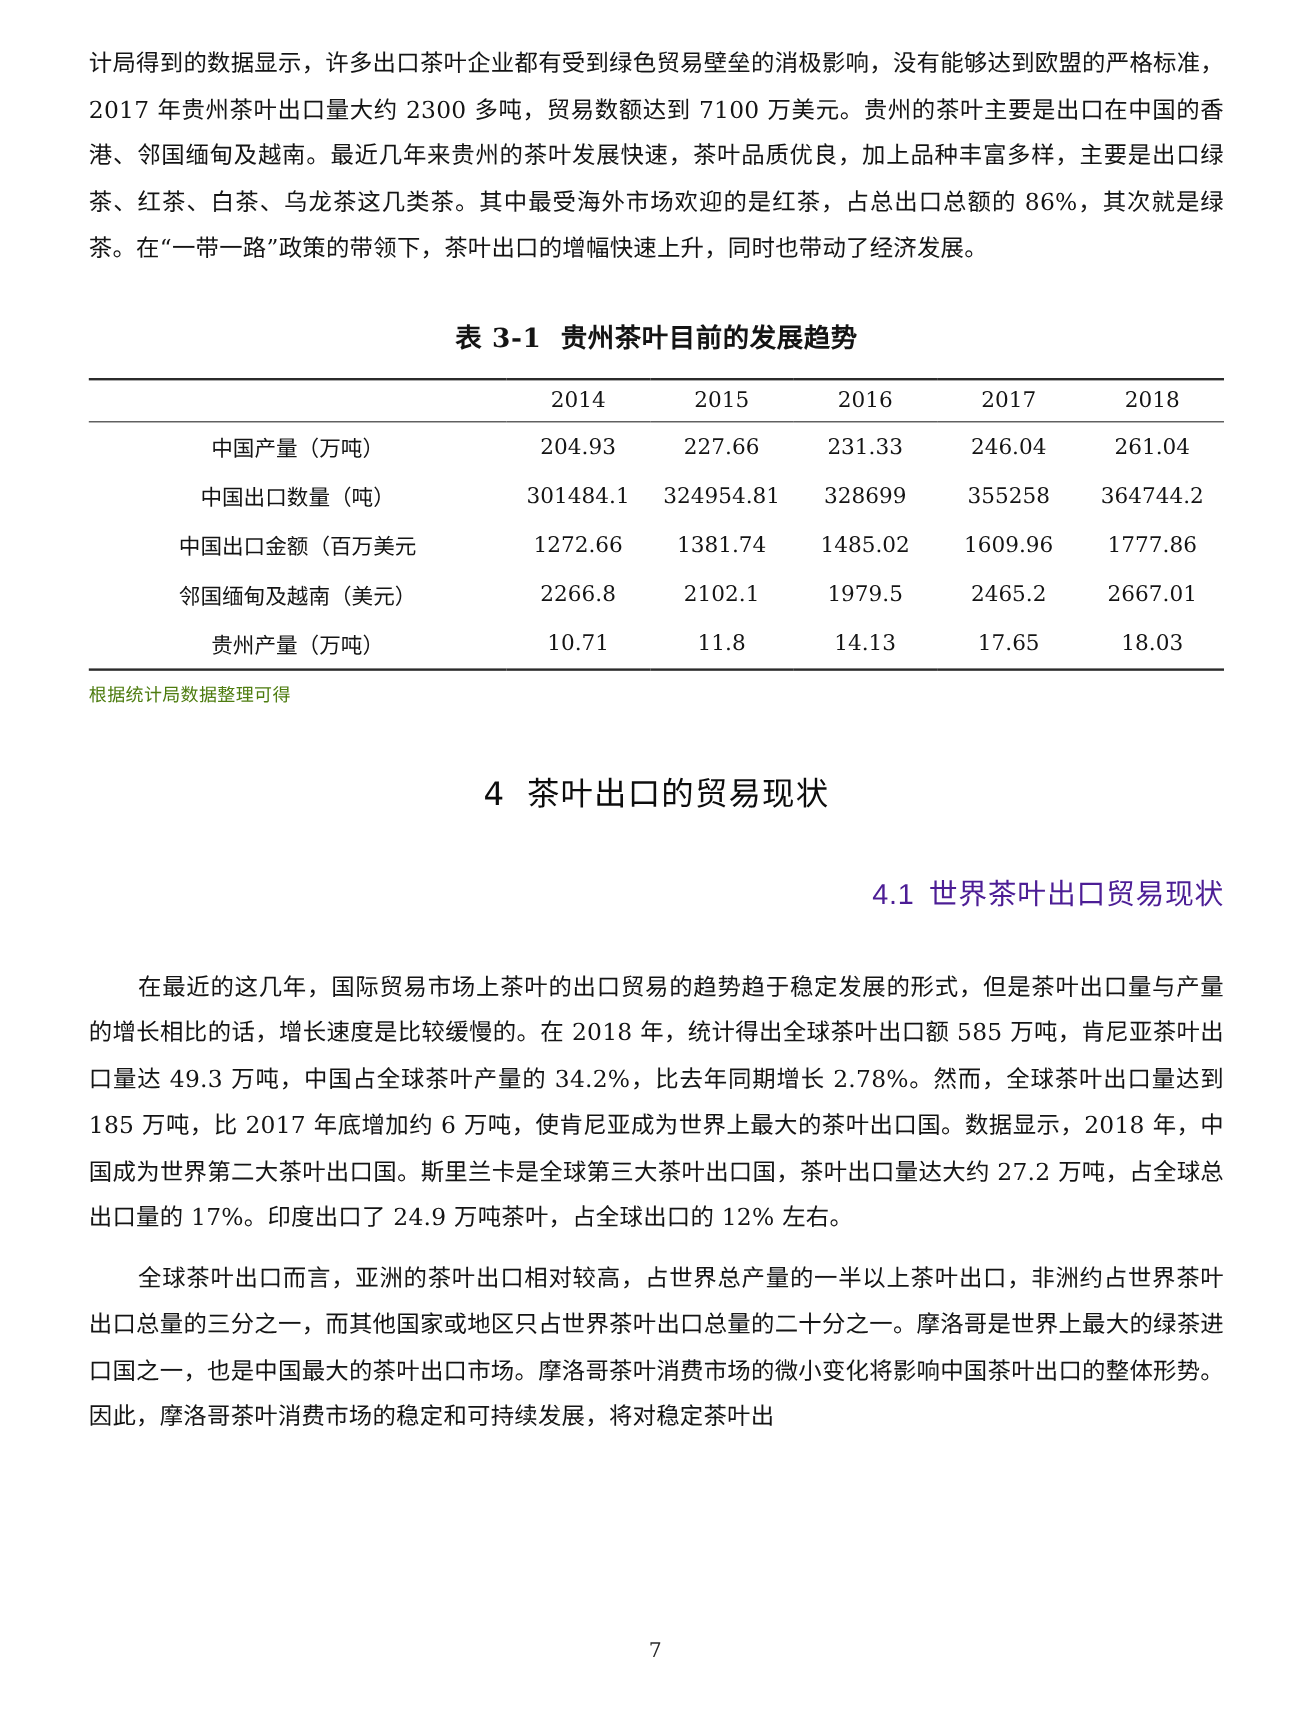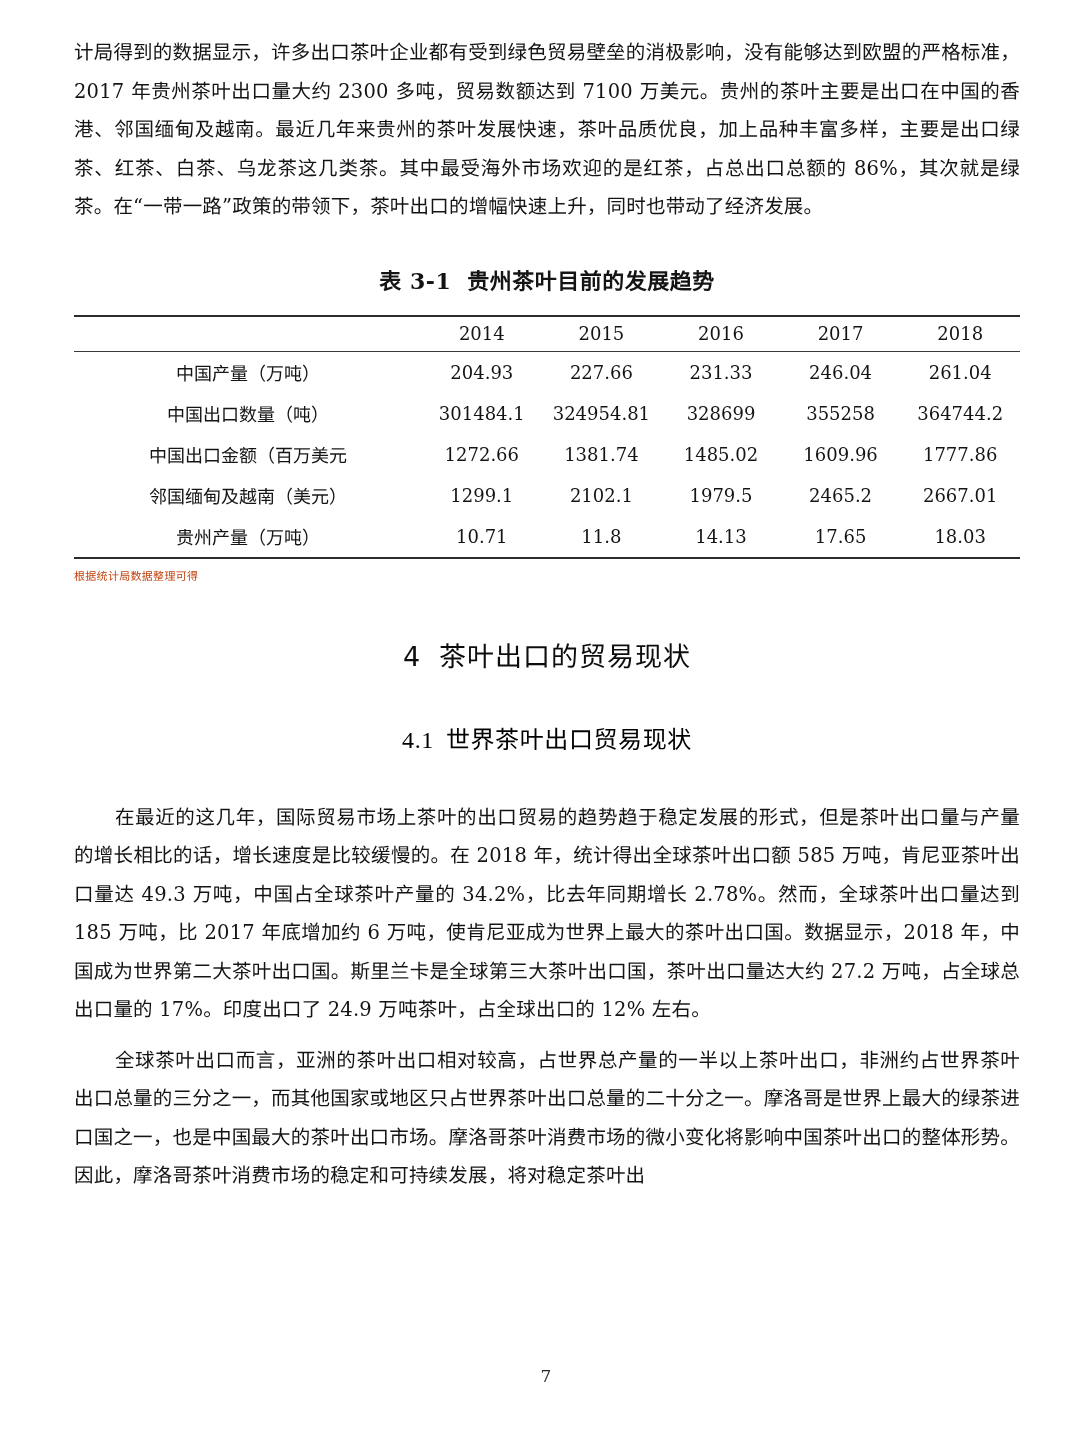--- a/index.html
+++ b/index.html
@@ -105,46 +105,46 @@
   }
   table.data td.rowlabel {
     text-align: center;
     white-space: nowrap;
   }
   col.c-label { width: 348px; }
   col.c-yr    { width: 119.6px; }
 
   .tbl-note {
     font-family: "DejaVu Serif", "Liberation Serif", serif;
-    font-size: 11px;
-    color: #c2410c;
+    font-size: 15px;
+    color: #4d7c0f;
     margin: 8px 0 0 0;
     letter-spacing: 0.3px;
   }
 
   
   h1.h-chapter {
     font-family: "DejaVu Sans", "Liberation Sans", sans-serif;
     font-size: 27px;
     font-weight: 400;
     text-align: center;
     margin: 0;
     letter-spacing: 1px;
     color: #0d0d0d;
   }
   h1.h-chapter .num { margin-right: 18px; }
 
   h2.h-section {
-    font-family: Liberation Serif, serif;
+    font-family: Liberation Sans, sans-serif;
     font-size: 24px;
     font-weight: 400;
-    text-align: center;
+    text-align: right;
     margin: 0;
     letter-spacing: 0.6px;
-    color: #000000;
+    color: #4c1d95;
   }
   h2.h-section .num { margin-right: 12px; }
   .sp-before-cap   { height: 36px; }
   .sp-after-note   { height: 52px; }
   .sp-after-chap   { height: 46px; }
   .sp-after-sect   { height: 44px; }
 
   
   .page-number {
     position: absolute;
@@ -210,21 +210,21 @@
           <tr>
             <td class="rowlabel">中国出口金额（百万美元</td>
             <td>1272.66</td>
             <td>1381.74</td>
             <td>1485.02</td>
             <td>1609.96</td>
             <td>1777.86</td>
           </tr>
           <tr>
             <td class="rowlabel">邻国缅甸及越南（美元）</td>
-            <td>1299.1</td>
+            <td>2266.8</td>
             <td>2102.1</td>
             <td>1979.5</td>
             <td>2465.2</td>
             <td>2667.01</td>
           </tr>
           <tr class="last">
             <td class="rowlabel">贵州产量（万吨）</td>
             <td>10.71</td>
             <td>11.8</td>
             <td>14.13</td>

